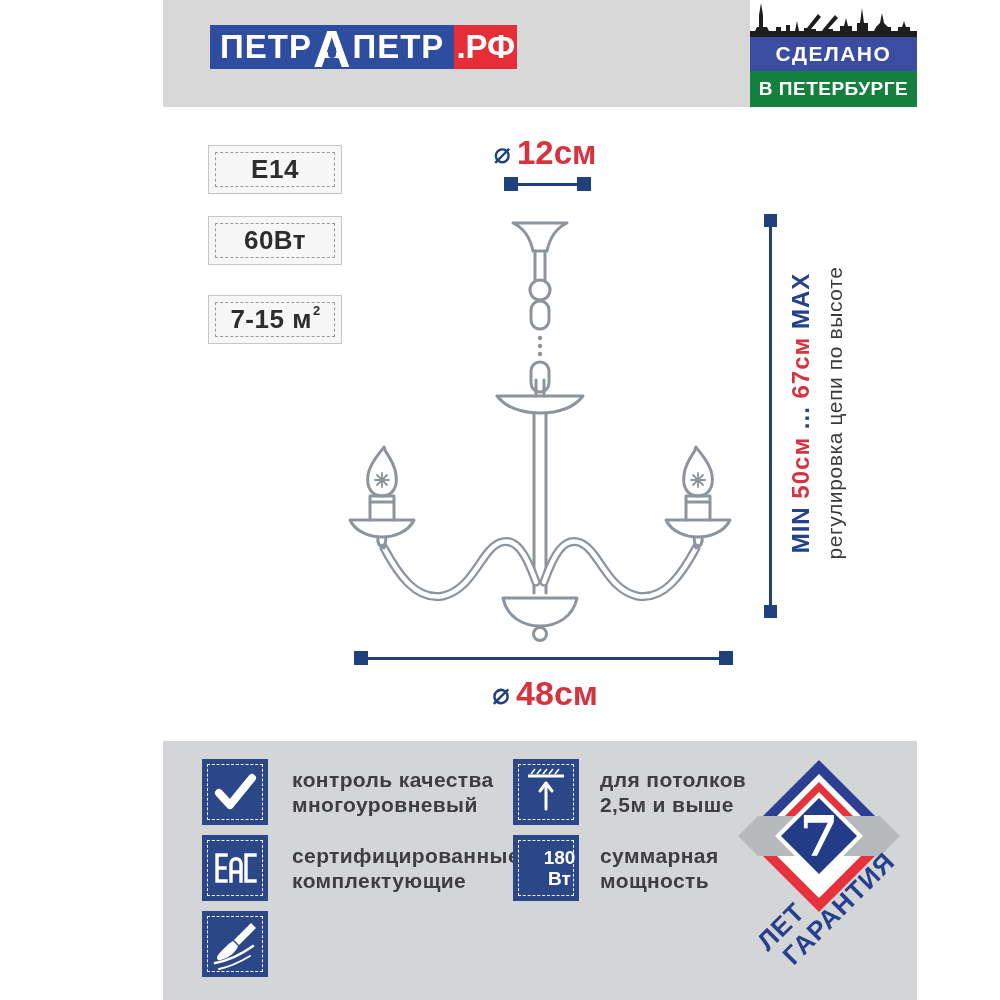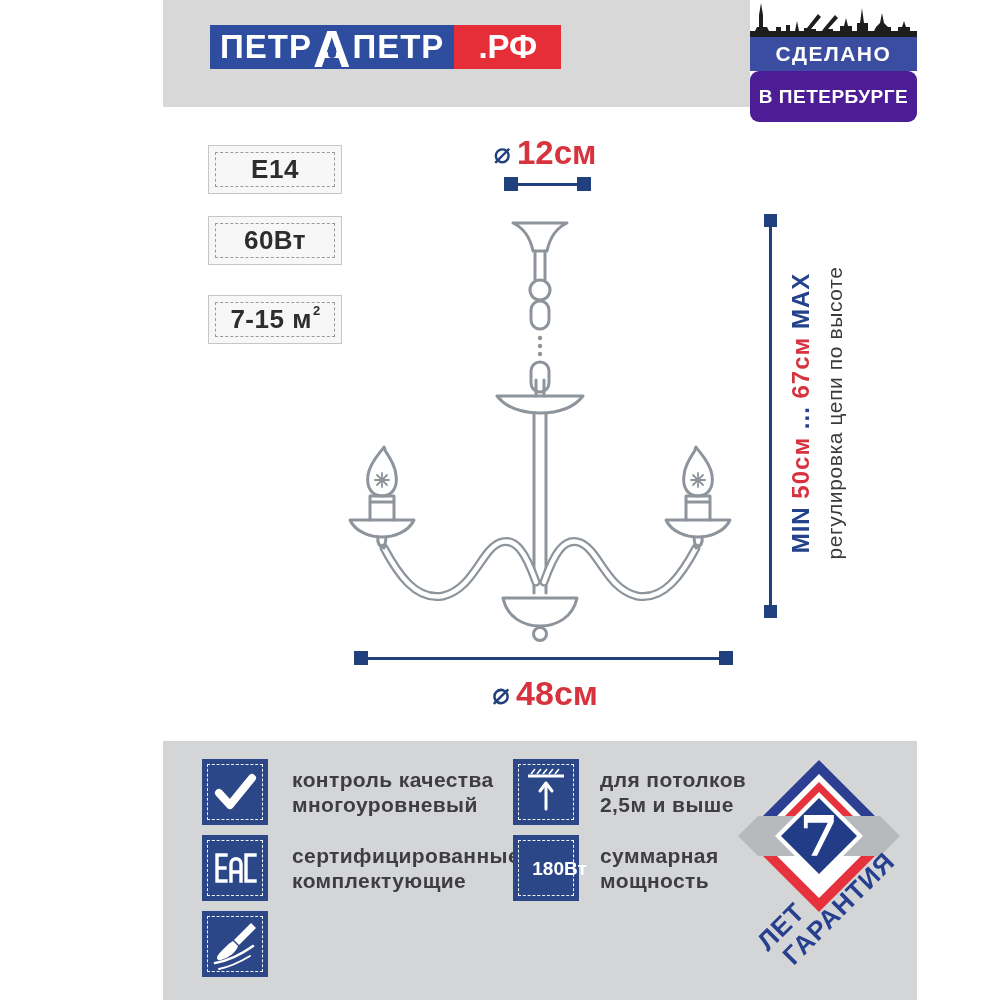--- a/index.html
+++ b/index.html
@@ -10,30 +10,30 @@
   
   .hdr-band{left:123px;top:0;width:587px;height:107px;background:#d8d8d9;}
   .logo{left:170px;top:25px;display:flex;flex-direction:column;}
   .logo-row{display:flex;height:44px;}
   .logo-main{background:#2e4d9e;color:#fff;font-weight:bold;font-size:33px;letter-spacing:1px;
              display:flex;align-items:center;padding:0 10px;white-space:nowrap;}
   .logo-accent{font-size:52px;line-height:0.9;position:relative;top:2px;margin:0 1px;}
   .lantern{position:absolute;left:50%;top:21px;transform:translateX(-50%);width:8px;height:11px;
            background:#2e4d9e;border-radius:2px 2px 4px 4px;}
   .logo-rf{background:#e62e39;color:#fff;font-weight:bold;font-size:33px;display:flex;
-           align-items:center;padding:0 24px;}
+           align-items:center;padding:0 2px;}
   .logo-tag{background:#e62e39;color:#fff;font-size:9px;font-weight:bold;letter-spacing:1.6px;
             height:15px;line-height:15px;text-align:center;margin-top:2px;overflow:hidden;white-space:nowrap;}
 
   .made-in{left:710px;top:0;width:167px;display:flex;flex-direction:column;}
   .mi-sky{display:block;width:167px;height:37px;}
   .mi-blue{height:34px;background:#3b4da0;color:#fff;font-weight:bold;font-size:21px;
            letter-spacing:1.5px;display:flex;align-items:center;justify-content:center;}
-  .mi-red{height:51px;background:#4c1d95;color:#fff;font-weight:bold;font-size:19px;
-          letter-spacing:0.5px;display:flex;align-items:center;justify-content:center;border-radius:9px;}
+  .mi-red{height:36px;background:#15803d;color:#fff;font-weight:bold;font-size:19px;
+          letter-spacing:0.5px;display:flex;align-items:center;justify-content:center;}
 
   
   .spec{left:168px;width:134px;height:49px;background:#f7f7f7;border:1px solid #c6c6c6;box-sizing:border-box;}
   .spec-inner{position:absolute;inset:6px;border:1px dashed #9b9b9b;display:flex;align-items:center;
               justify-content:center;font-size:26px;font-weight:bold;color:#2d2d2f;letter-spacing:0.5px;}
   .spec-inner sup{font-size:13px;position:relative;top:-9px;left:1px;}
 
   
   .dim-sq{width:14px;height:14px;background:#20417e;}
   .dim-hline{height:3px;background:#20417e;}
@@ -46,21 +46,21 @@
   .vdim-line1{font-size:24px;font-weight:bold;letter-spacing:1px;white-space:pre;}
   .vdim-line1 .navy{color:#24418c;}
   .vdim-line1 .red{color:#d6333f;}
   .vdim-line2{font-size:21px;color:#3b3b3d;letter-spacing:0.6px;margin-top:8px;white-space:nowrap;}
 
   
   .bottom-panel{left:123px;top:741px;width:754px;height:259px;background:#d4d5d6;}
   .ficon{width:66px;height:66px;background:#2b4787;}
   .ficon::after{content:"";position:absolute;inset:5px;border:1.6px dashed rgba(255,255,255,0.95);}
   .ficon svg{position:absolute;inset:0;}
-  .ficon-textwrap{position:absolute;inset:0;display:flex;flex-direction:row;align-items:center;
+  .ficon-textwrap{position:absolute;inset:0;display:flex;flex-direction:column;align-items:center;
                   justify-content:center;color:#fff;font-weight:bold;font-size:19px;line-height:21px;padding-left:27px;}
   .ftext{font-size:21px;font-weight:bold;color:#3e3e40;line-height:25px;letter-spacing:0.4px;white-space:nowrap;}
 
   .warranty-rot{font-family:"Liberation Sans",sans-serif;font-weight:bold;font-size:26px;
                 letter-spacing:1px;fill:#26408f;}
   .warranty-num{font-family:"DejaVu Serif",serif;font-weight:bold;font-size:56px;fill:#ffffff;}
 </style>
 </head>
 <body>
 

